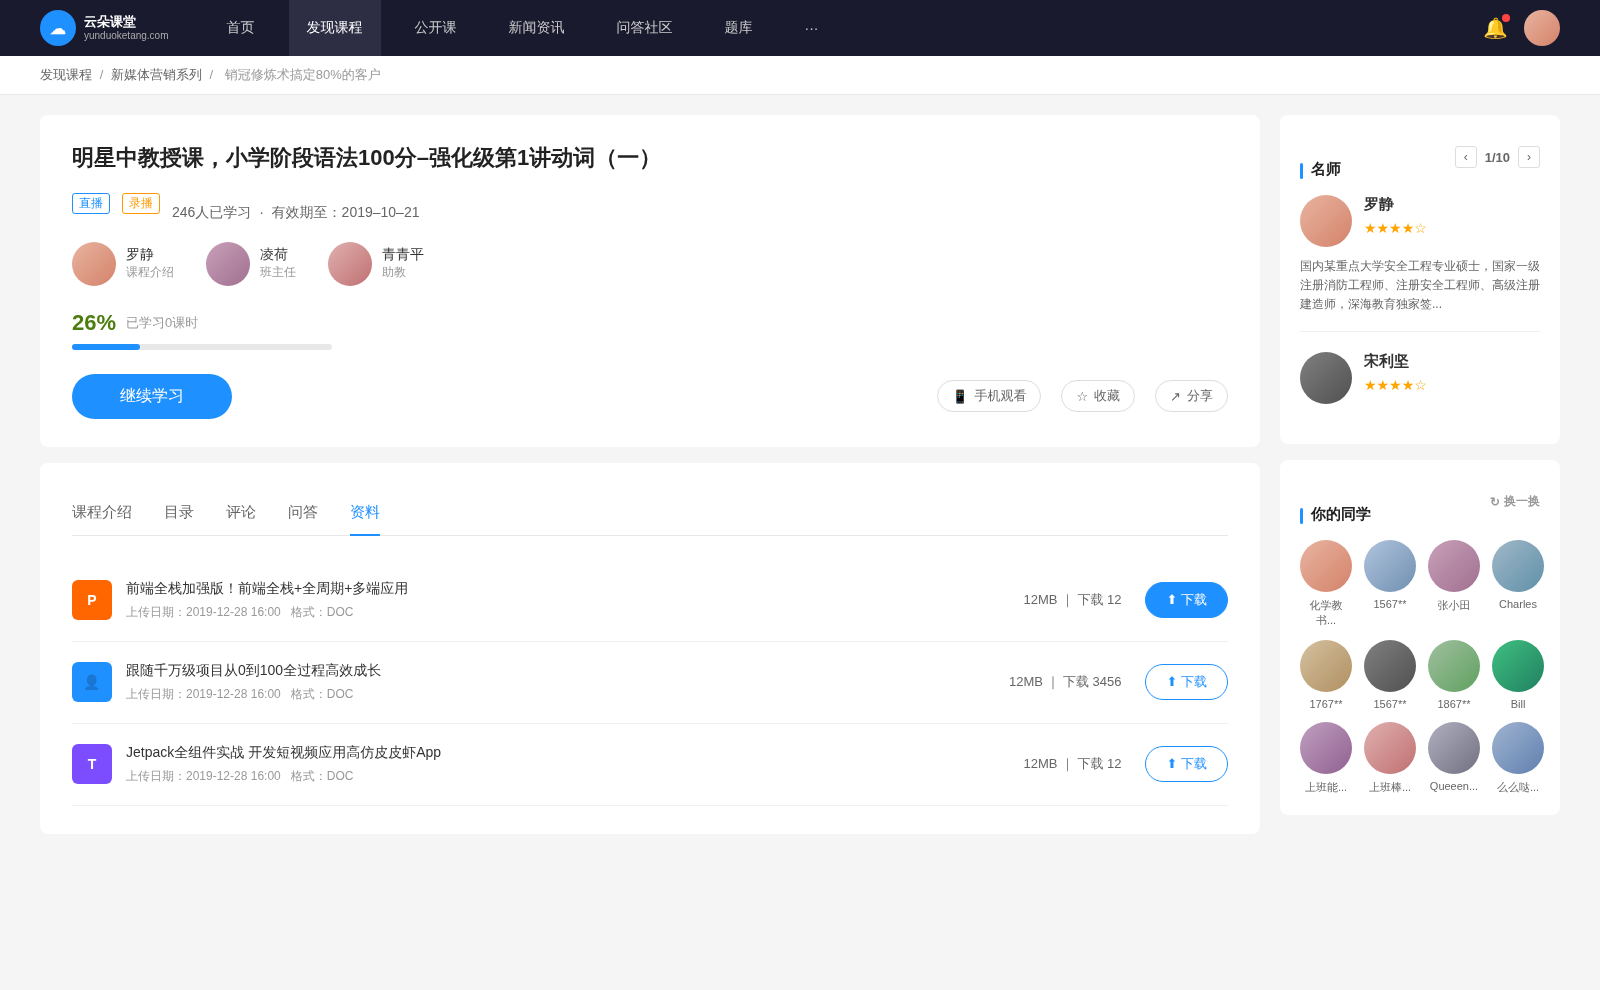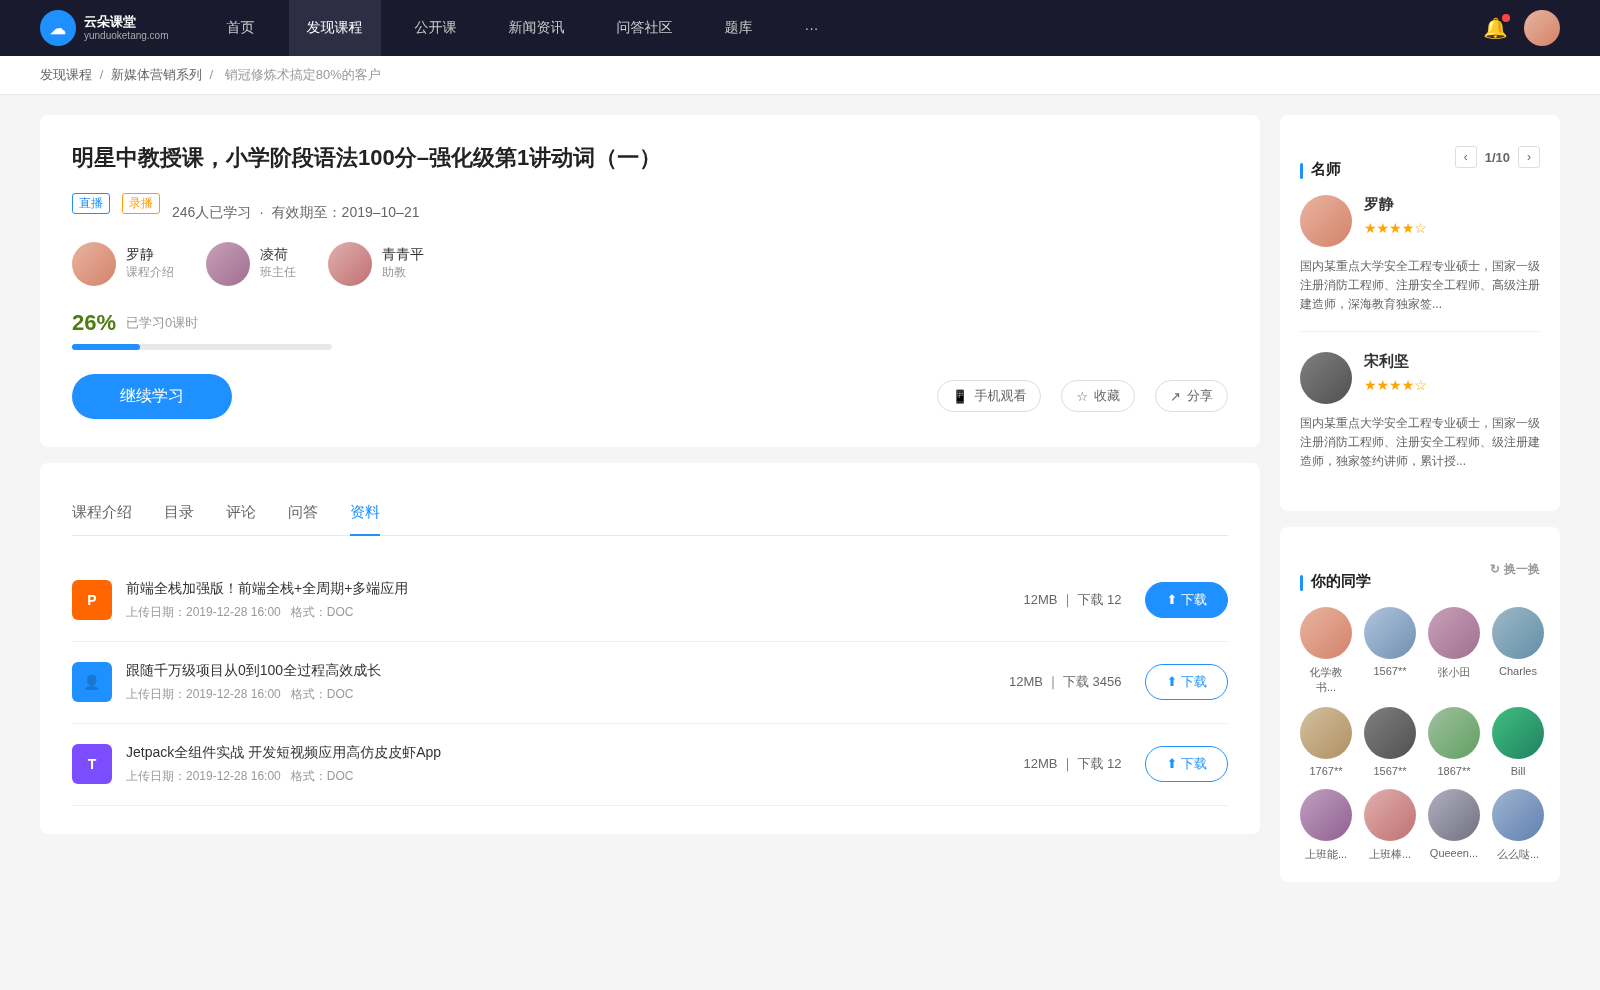--- a/index.html
+++ b/index.html
@@ -305,21 +305,20 @@
           <div class="teacher-card">
     <div class="teacher-card-header">
       <div class="teacher-card-avatar">
         <div class="teacher-card-avatar-img av-6" style="width:100%;height:100%;"></div>
       </div>
       <div class="teacher-card-info">
         <div class="name">宋利坚</div>
         <div class="stars">★★★★☆</div>
       </div>
     </div>
-    <div class="teacher-card-desc">国内某重点大学安全工程专业硕士，国家一级注册消防工程师、注册安全工程师、级注册建造师，独家签约讲师，累计授...</div>
 
   </div>
         </div>
     </div>
 
     <div class="sidebar-card">
       <div class="sidebar-title">
         <div class="sidebar-title-left">
           <div class="sidebar-title-bar"></div>
           <span>你的同学</span>

